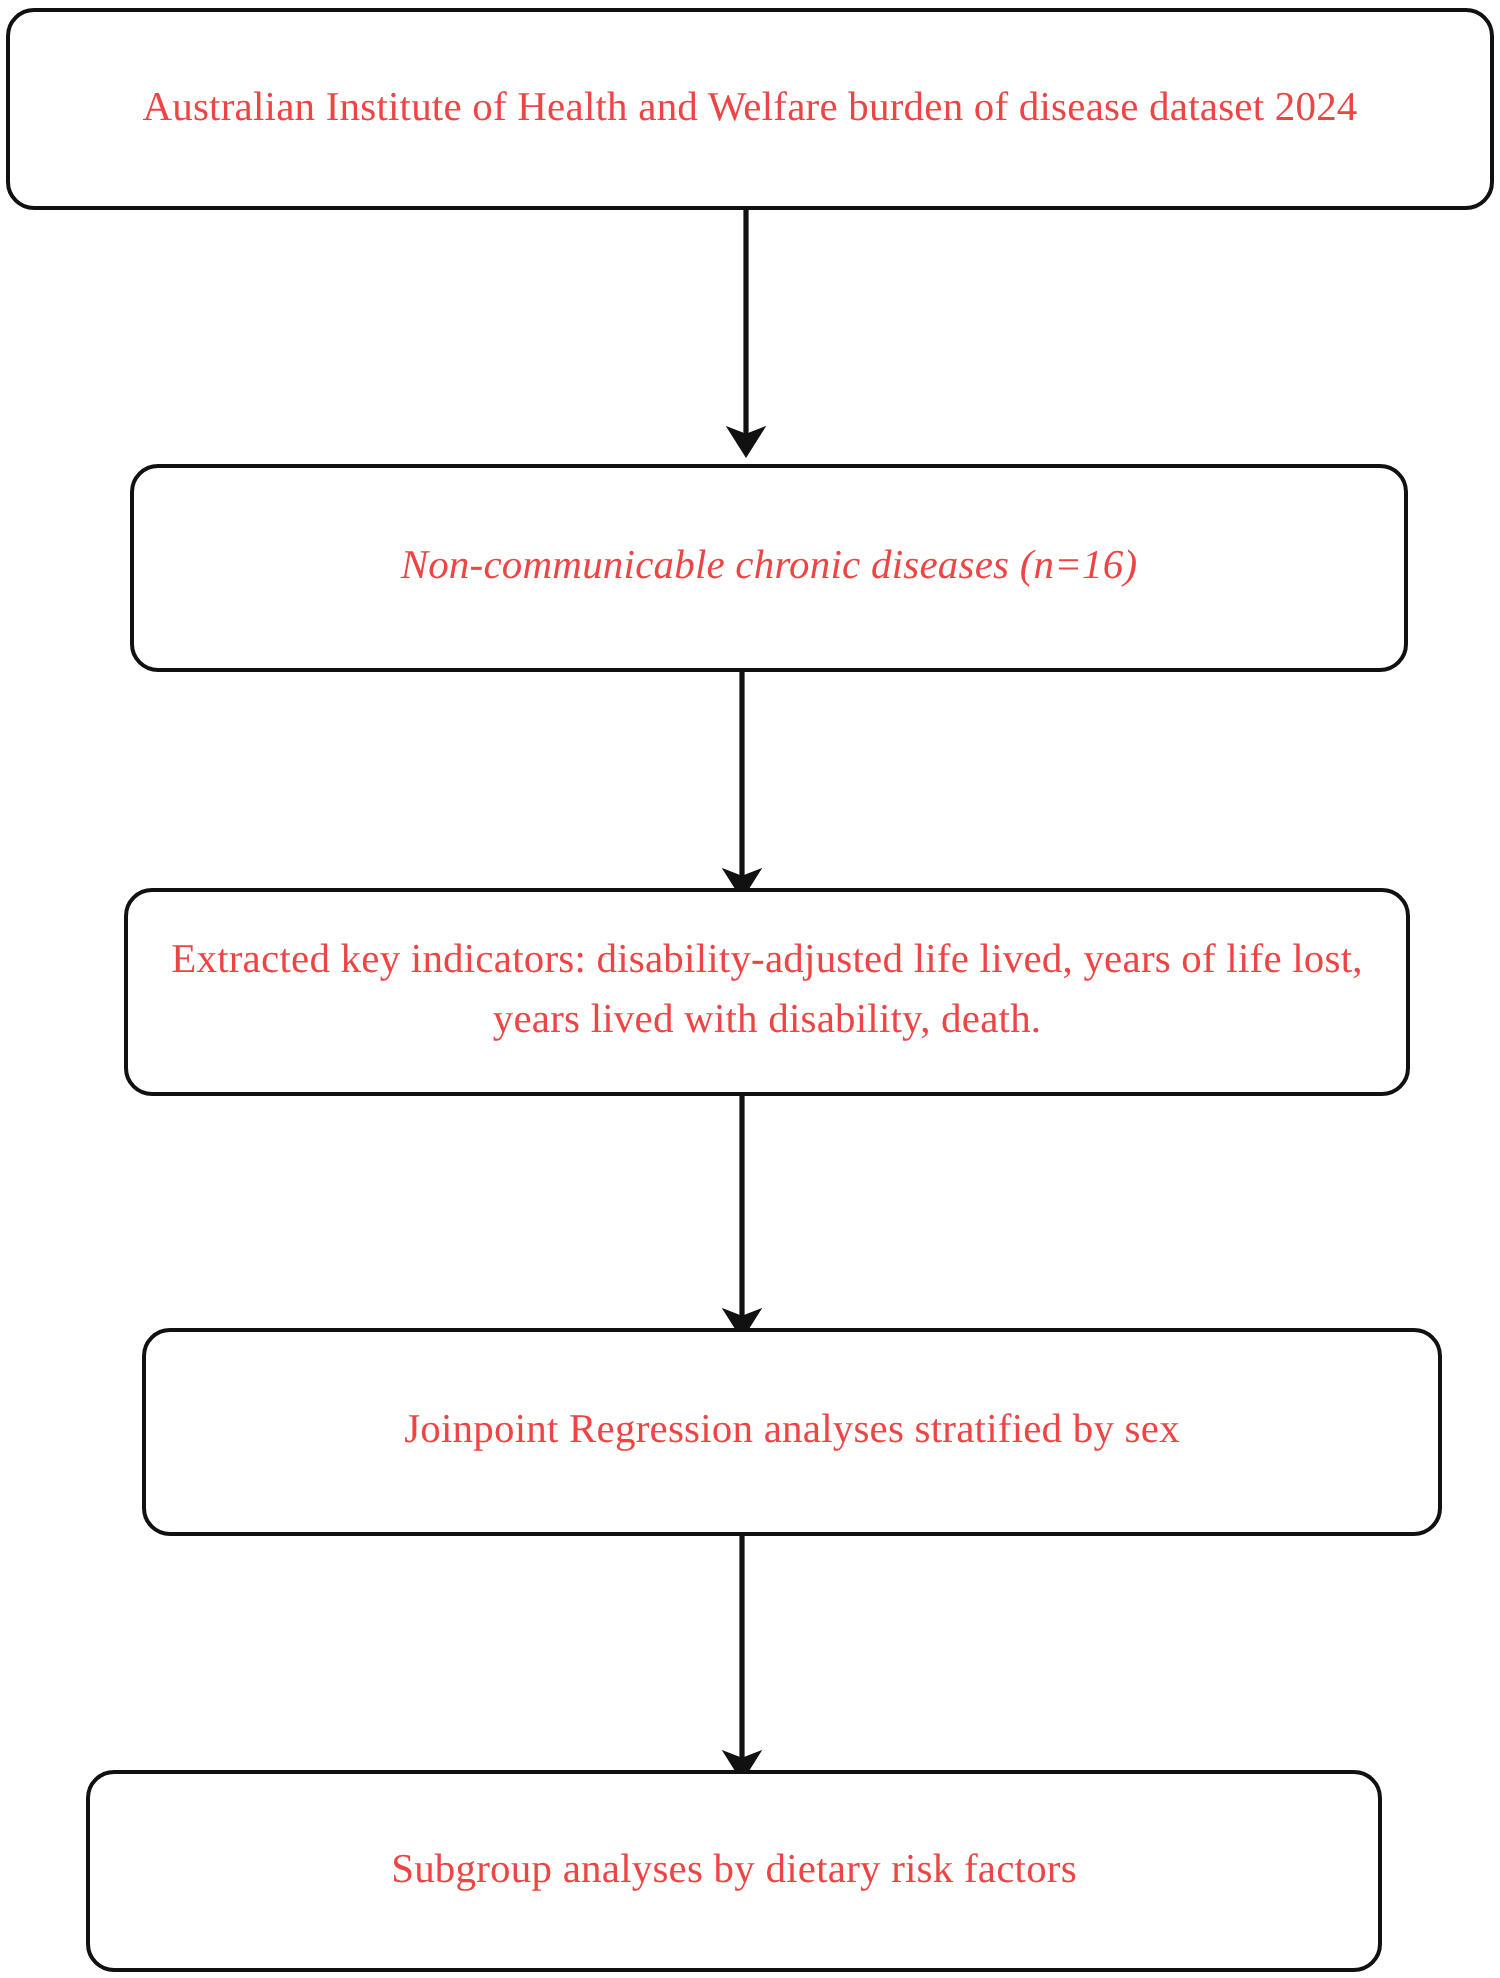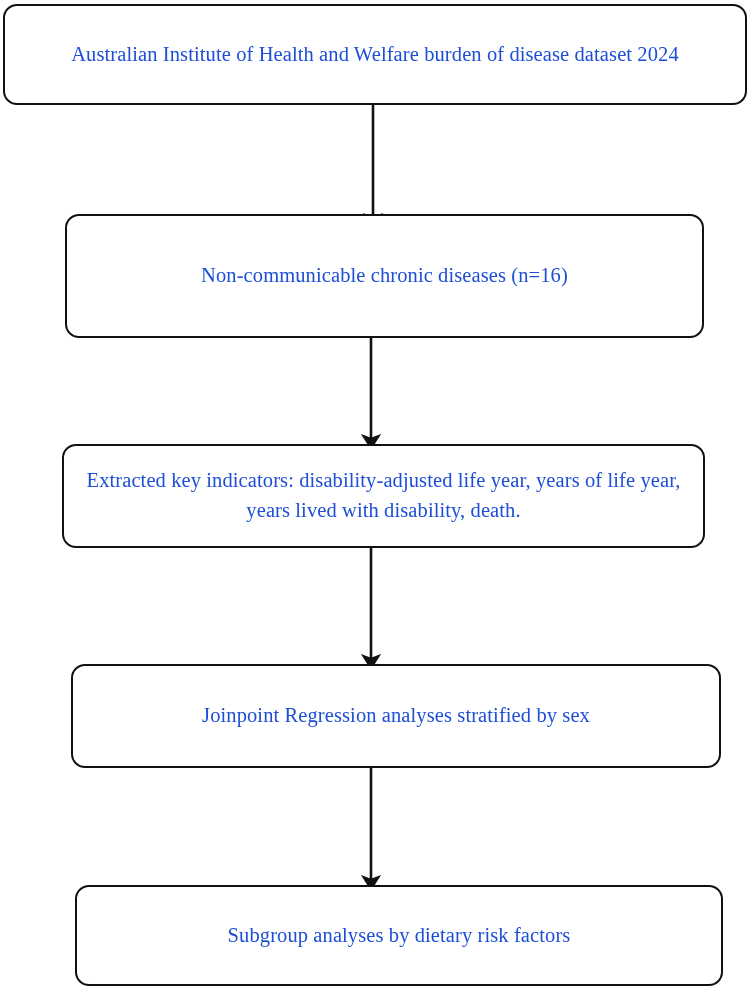--- a/index.html
+++ b/index.html
@@ -27,29 +27,29 @@
     display: flex;
     align-items: center;
     justify-content: center;
     text-align: center;
     padding: 4px 14px;
   }
   .node-label {
     font-size: 20.5px;
     line-height: 1.45;
     letter-spacing: 0.1px;
-    color: #1d4ed8;
+    color: #ef4444;
     white-space: pre-line;
   }
   
   #node-source    { left: 3px;  top: 4px;   width: 744px; height: 101px; }
-  #node-diseases  { left: 65px; top: 214px; width: 639px; height: 124px; }
+  #node-diseases  { left: 65px; top: 232px; width: 639px; height: 104px; font-style: italic; }
   #node-indicators{ left: 62px; top: 444px; width: 643px; height: 104px; }
   #node-joinpoint { left: 55px; top: 664px; width: 650px; height: 104px; margin-left: 16px; }
-  #node-subgroup  { left: 75px; top: 885px; width: 648px; height: 101px; }
+  #node-subgroup  { left: 43px; top: 885px; width: 648px; height: 101px; }
 
   .connector {
     position: absolute;
     left: 0;
     top: 0;
     width: 750px;
     height: 989px;
     pointer-events: none;
   }
 </style>
@@ -72,21 +72,21 @@
 
   <div class="node" id="node-source">
     <span class="node-label">Australian Institute of Health and Welfare burden of disease dataset 2024</span>
   </div>
 
   <div class="node" id="node-diseases">
     <span class="node-label">Non-communicable chronic diseases (n=16)</span>
   </div>
 
   <div class="node" id="node-indicators">
-    <span class="node-label">Extracted key indicators: disability-adjusted life year, years of life year, years lived with disability, death.</span>
+    <span class="node-label">Extracted key indicators: disability-adjusted life lived, years of life lost, years lived with disability, death.</span>
   </div>
 
   <div class="node" id="node-joinpoint">
     <span class="node-label">Joinpoint Regression analyses stratified by sex</span>
   </div>
 
   <div class="node" id="node-subgroup">
     <span class="node-label">Subgroup analyses by dietary risk factors</span>
   </div>
 

